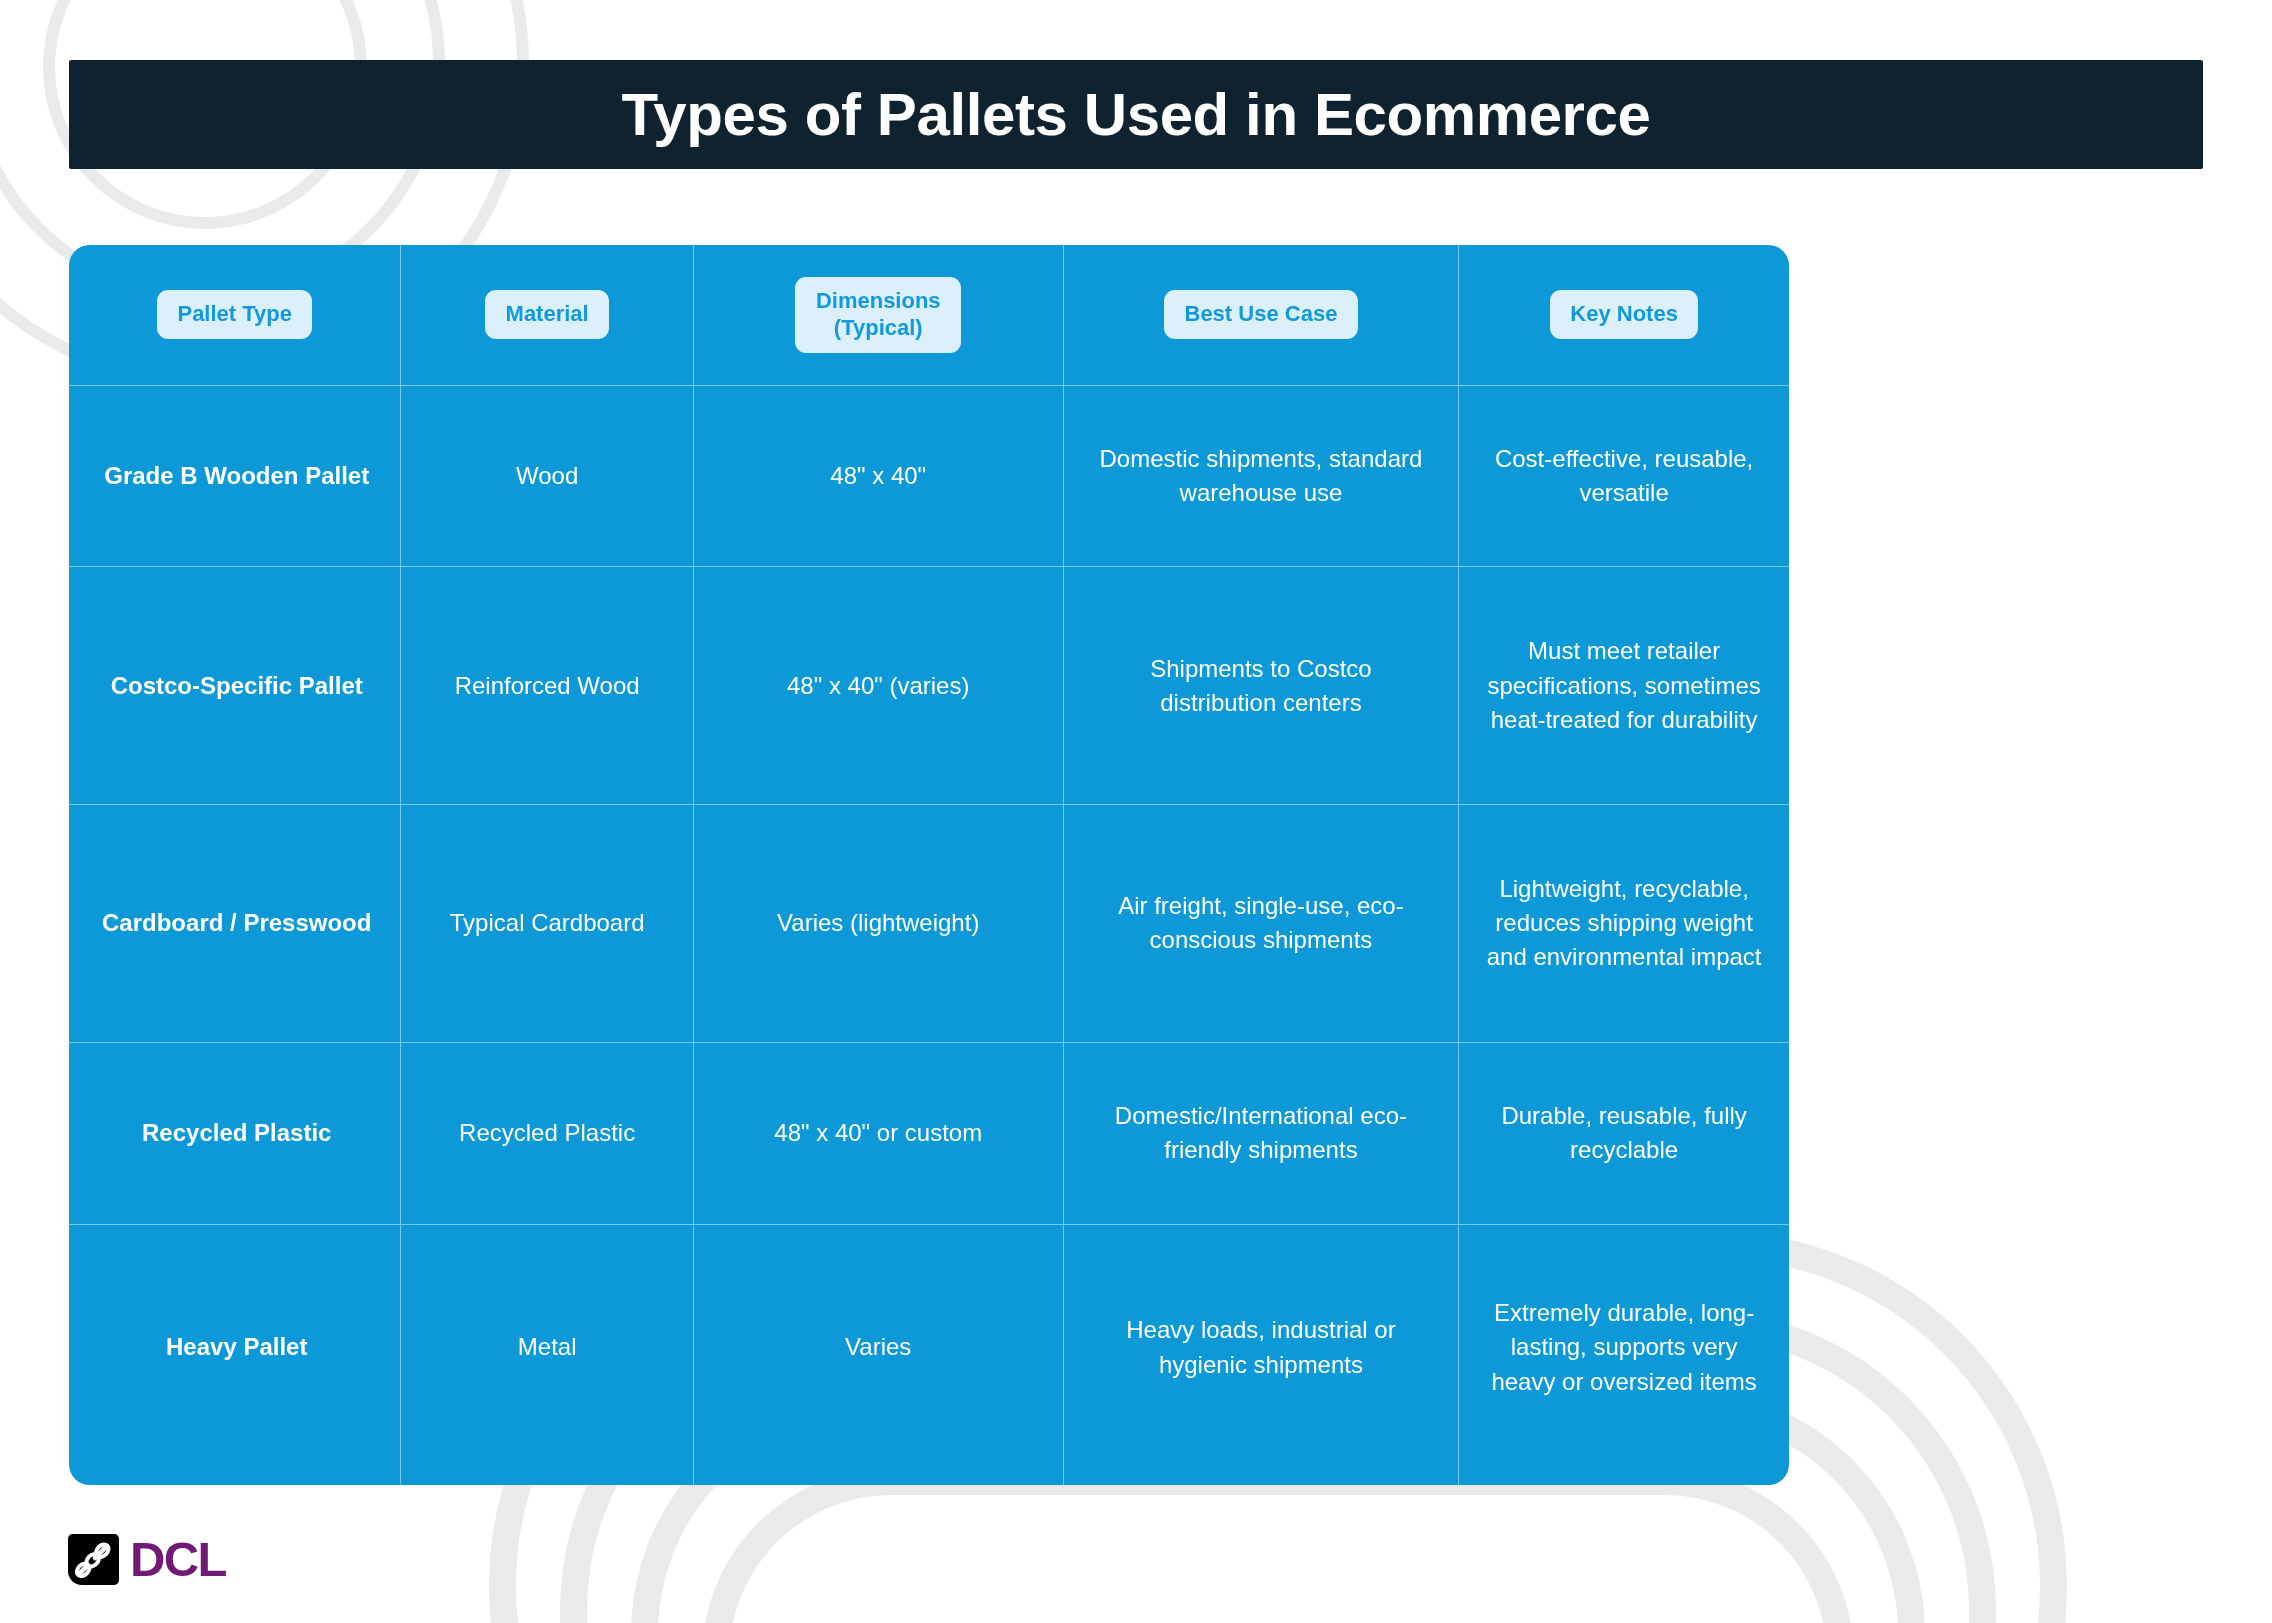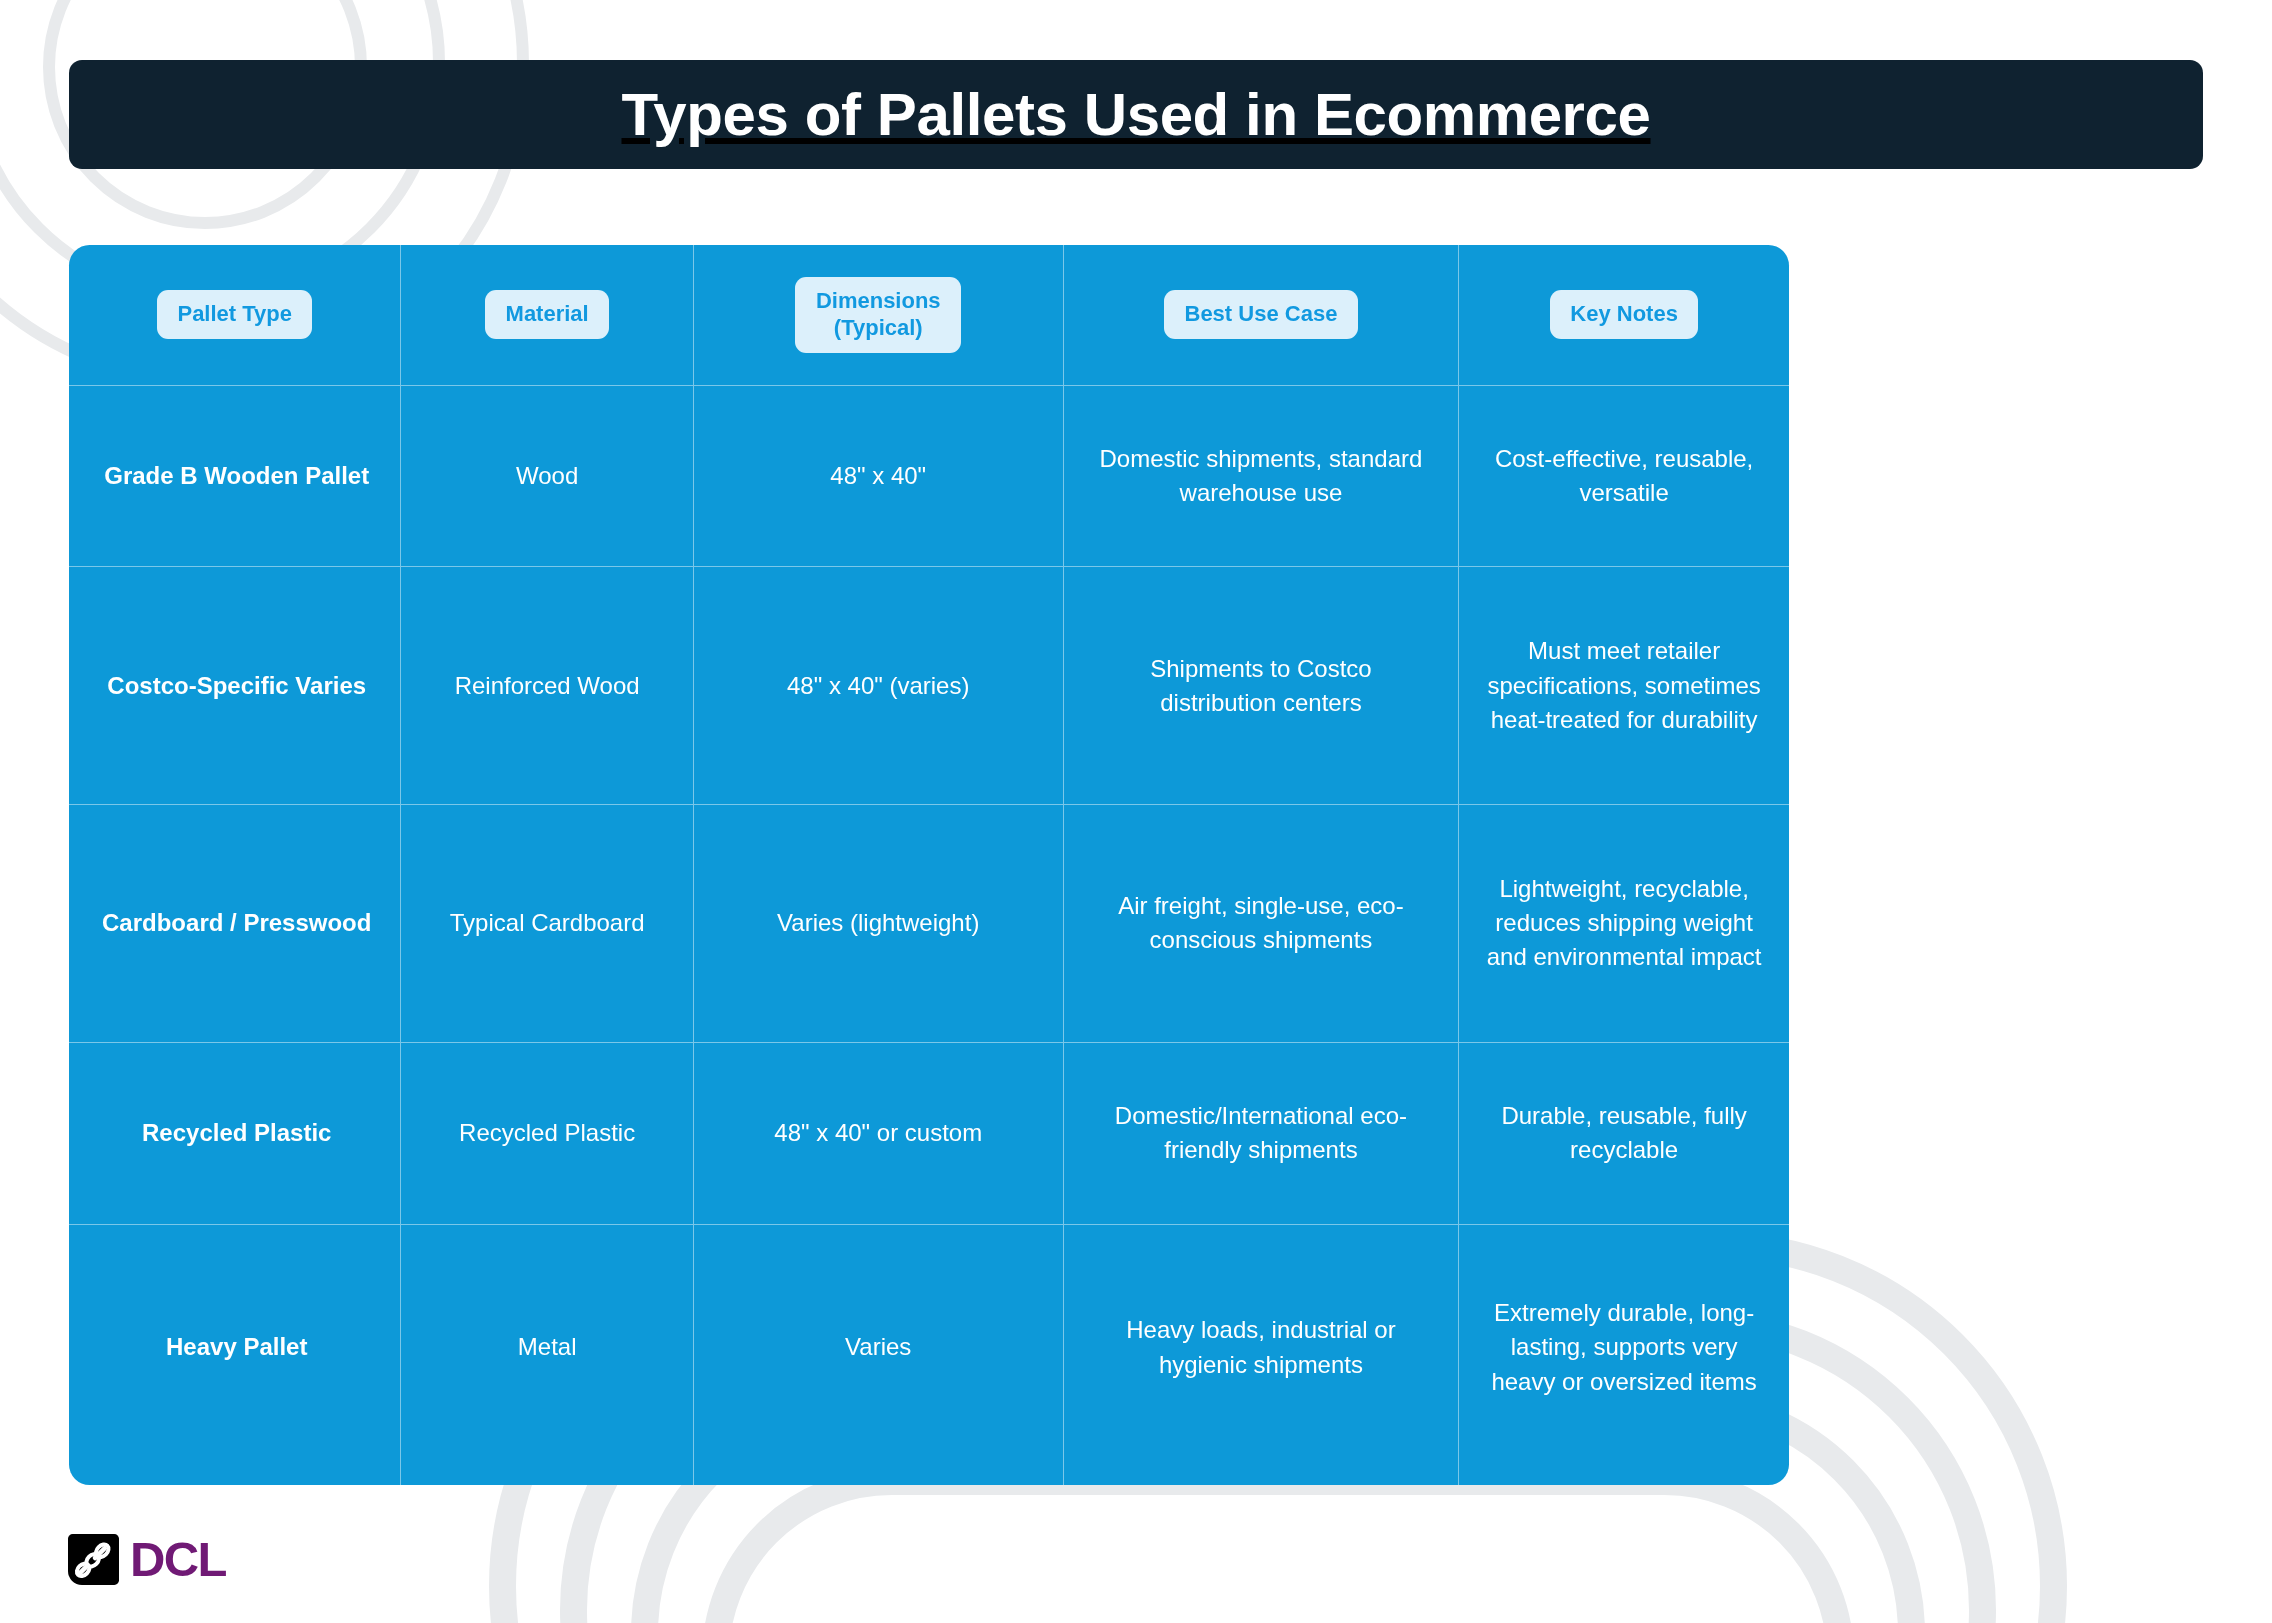--- a/index.html
+++ b/index.html
@@ -47,26 +47,25 @@
   .deco-br-4 { left: 702px;  top: 1468px; width: 1152px; height: 379px; }
 
   
   .title-banner {
     position: absolute;
     left: 69px;
     top: 60px;
     width: 2134px;
     height: 109px;
     background: #0f2230;
-    border-radius: 13px;
+    border-radius: 2px;
     display: flex;
     align-items: center;
     justify-content: center;
     z-index: 3;
-    text-decoration: underline;
   }
   .title-text {
     color: #ffffff;
     font-size: 60px;
     font-weight: bold;
     letter-spacing: -0.4px;
     line-height: 1;
     text-align: center;
   }
 
@@ -222,21 +221,21 @@
       </thead>
       <tbody>
         <tr>
           <td class="name">Grade B Wooden Pallet</td>
           <td>Wood</td>
           <td>48" x 40"</td>
           <td>Domestic shipments, standard warehouse use</td>
           <td>Cost-effective, reusable, versatile</td>
         </tr>
         <tr>
-          <td class="name">Costco-Specific Varies</td>
+          <td class="name">Costco-Specific Pallet</td>
           <td>Reinforced Wood</td>
           <td>48" x 40" (varies)</td>
           <td>Shipments to Costco distribution centers</td>
           <td>Must meet retailer specifications, sometimes heat-treated for durability</td>
         </tr>
         <tr>
           <td class="name">Cardboard / Presswood</td>
           <td>Typical Cardboard</td>
           <td>Varies (lightweight)</td>
           <td>Air freight, single-use, eco-conscious shipments</td>

